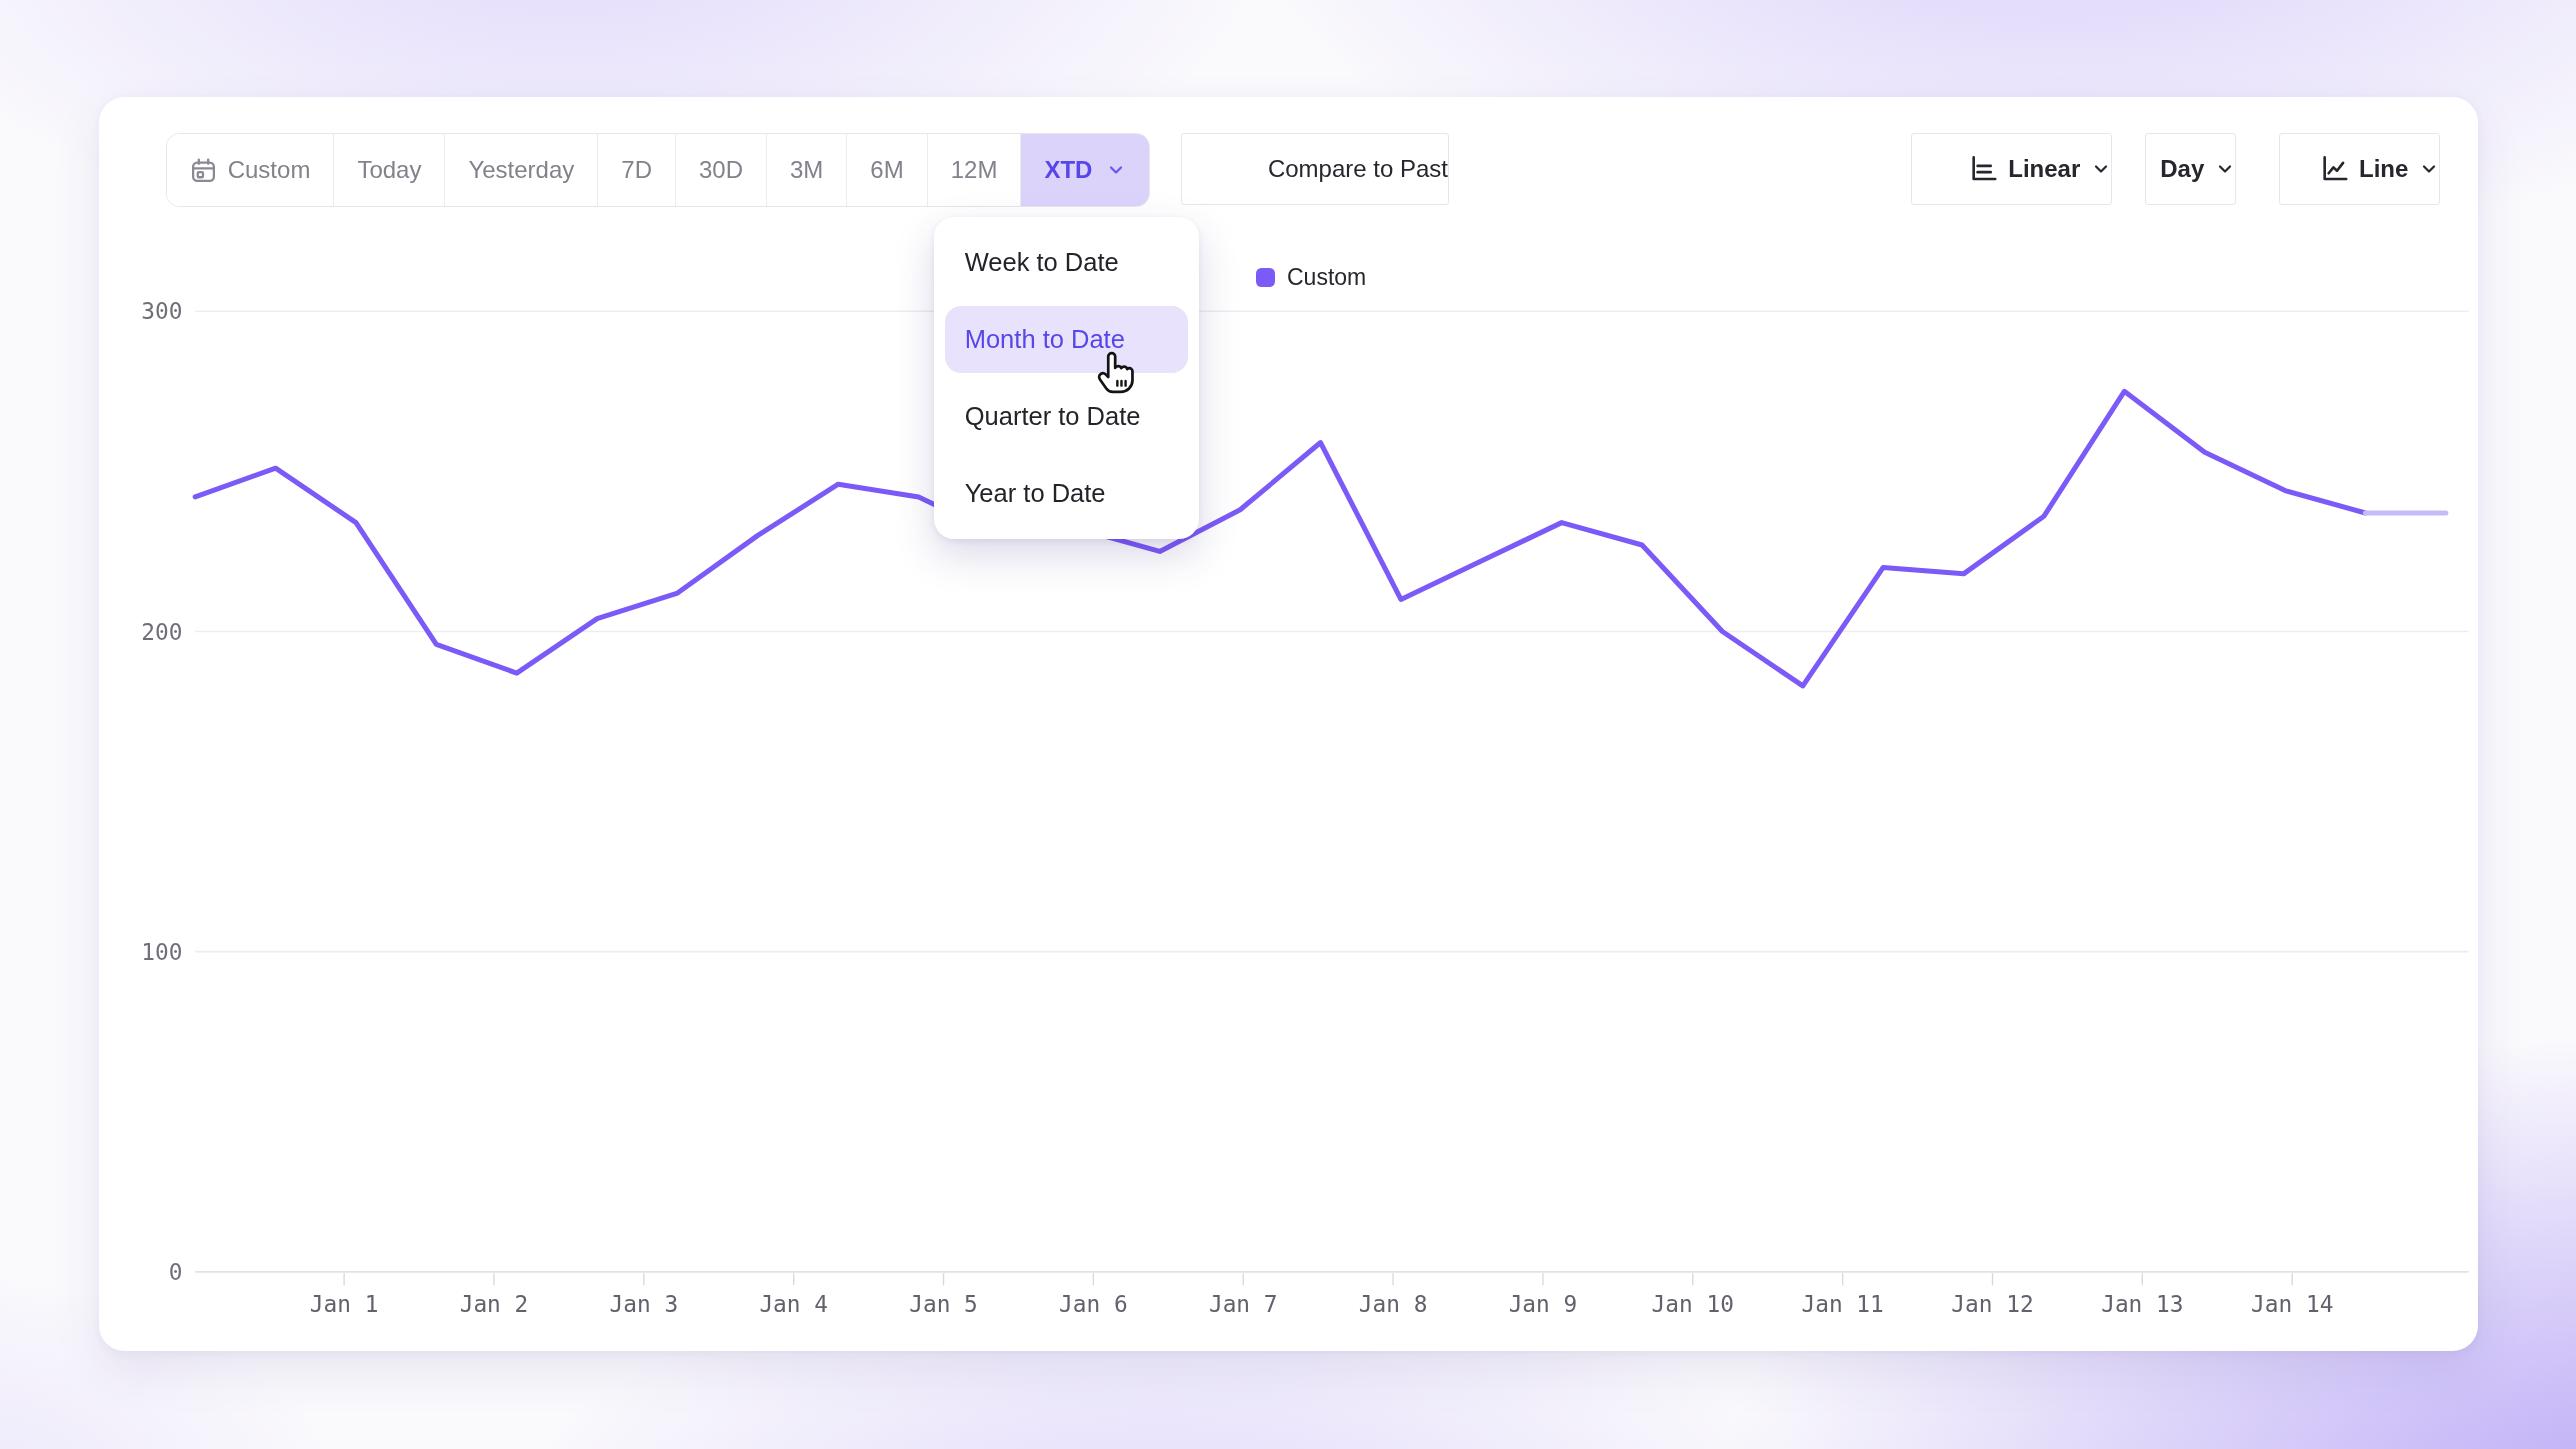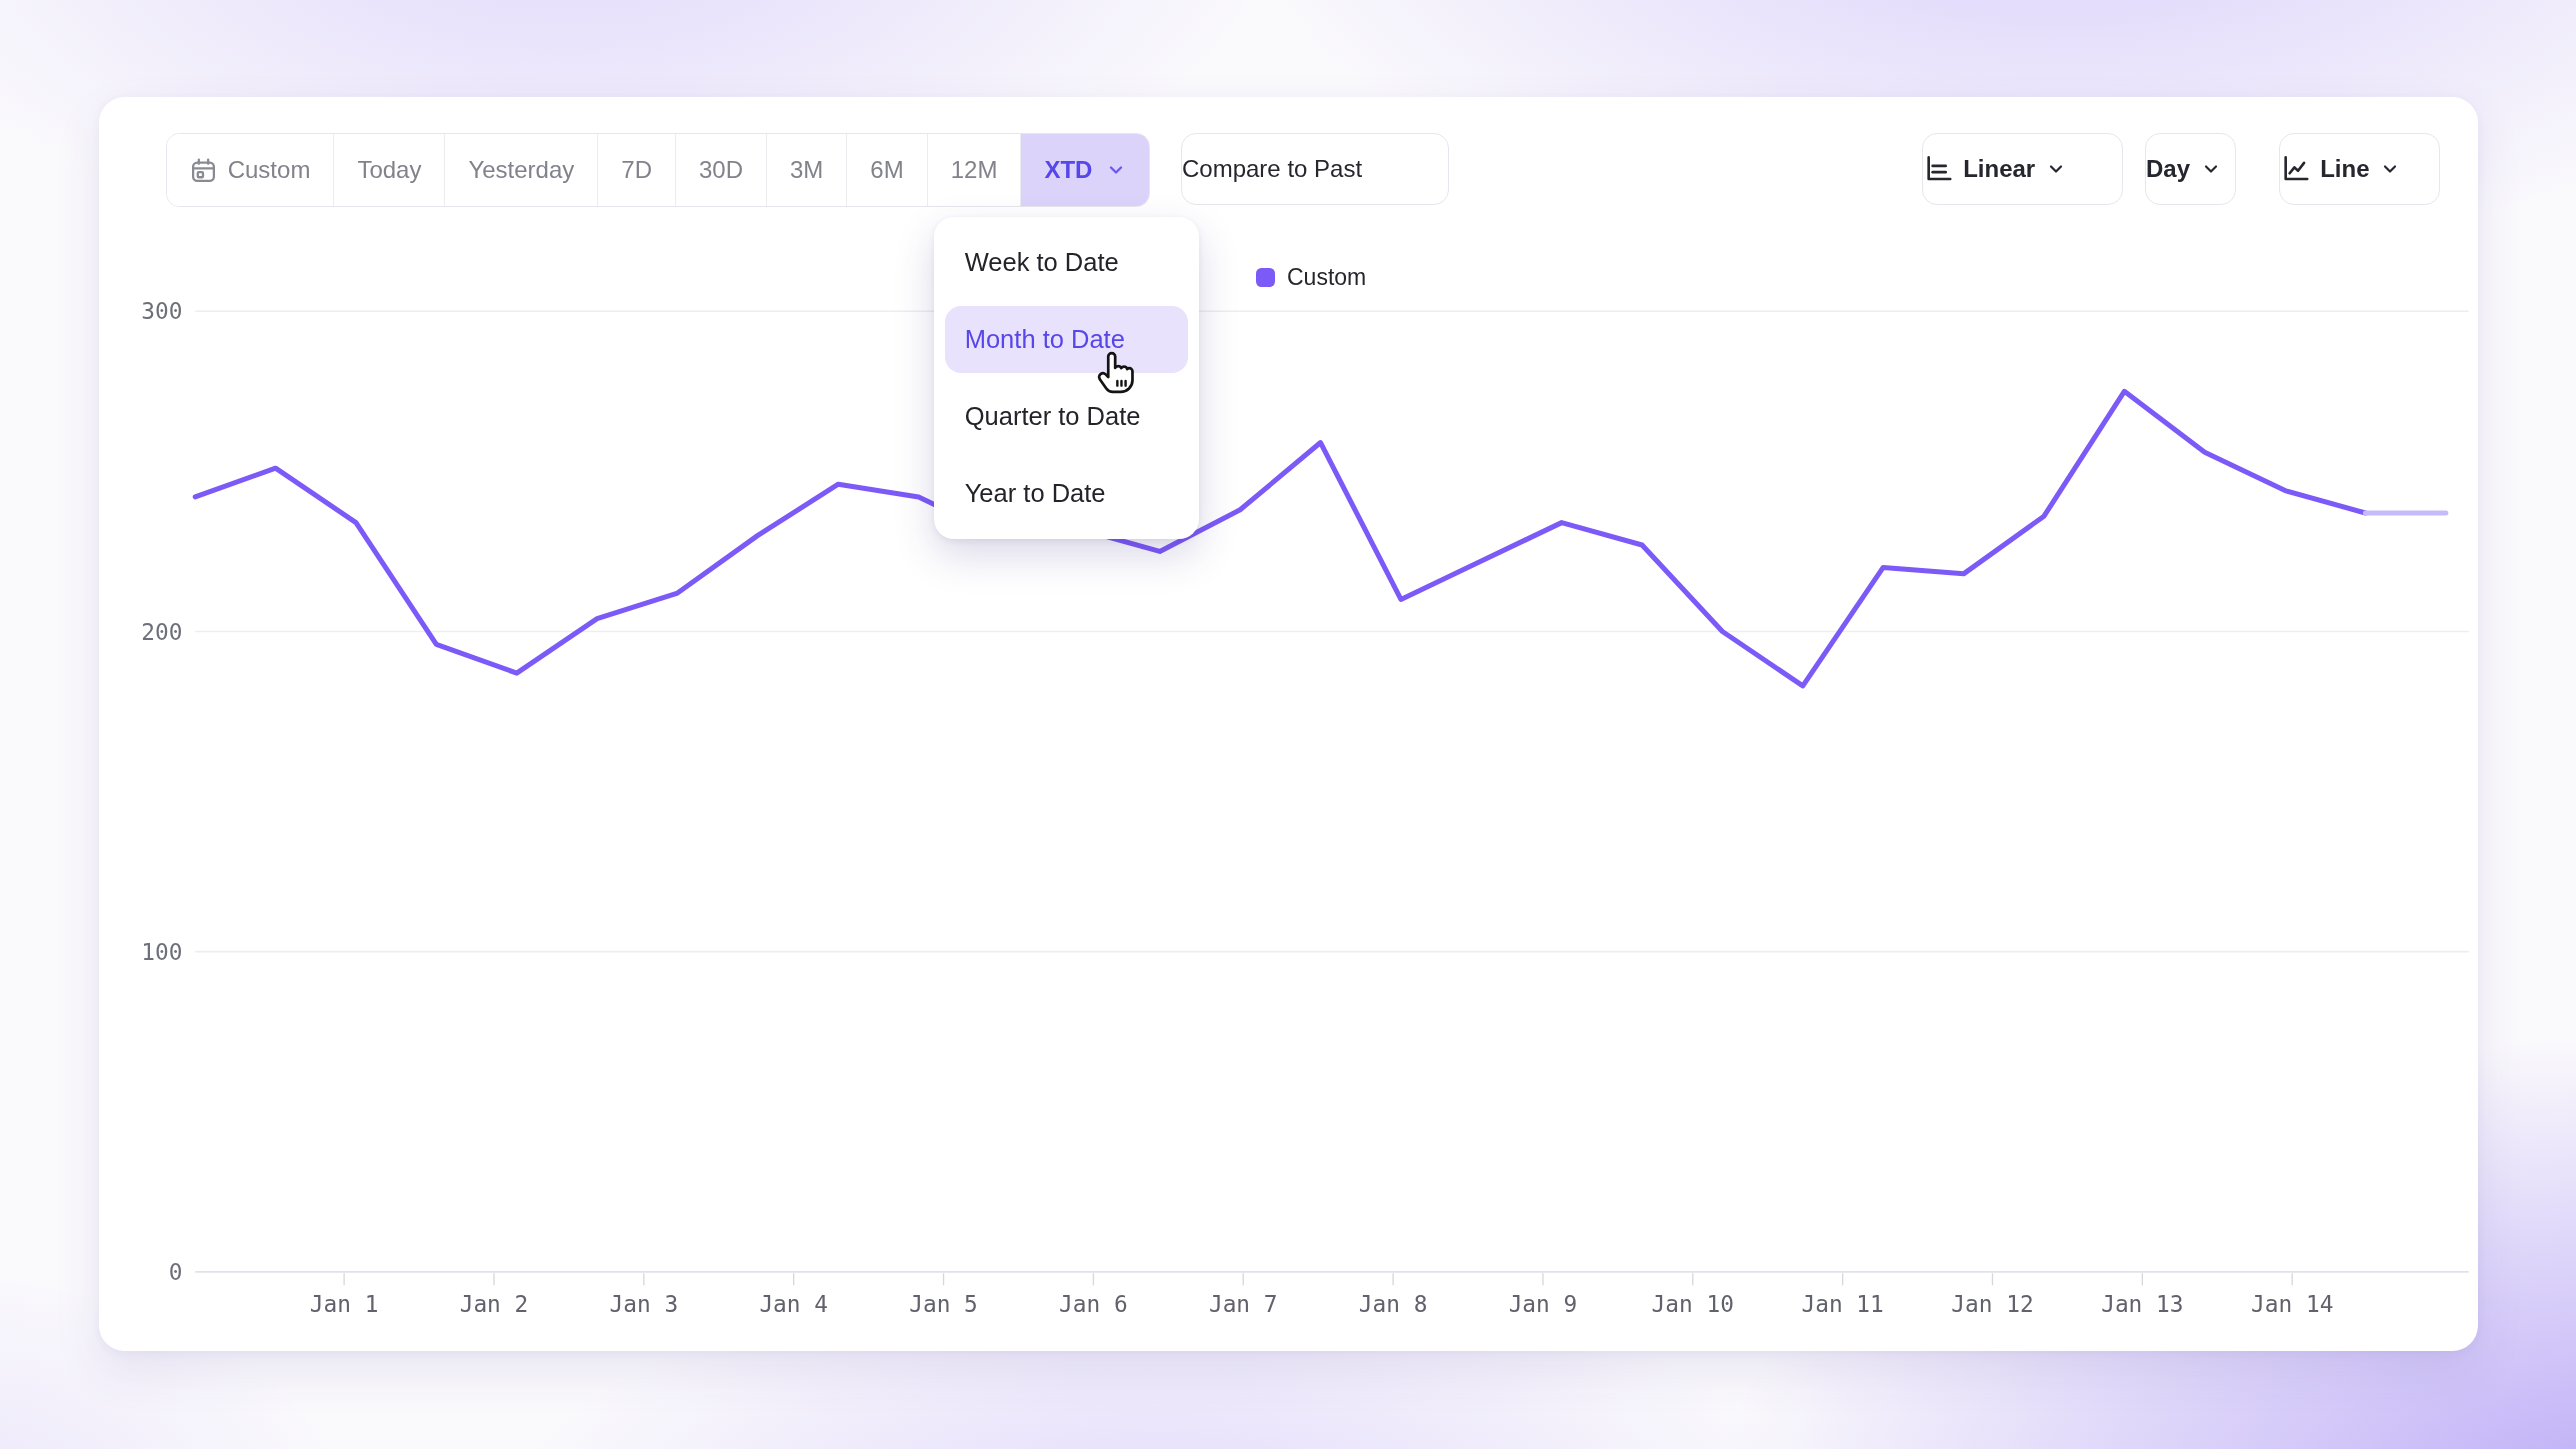--- a/index.html
+++ b/index.html
@@ -28,26 +28,26 @@
   }
   .seg{
     display:flex;align-items:center;justify-content:center;gap:10.7px;
     padding:0 23px;font-size:24px;font-weight:500;color:#82828C;
     border-right:1.3px solid #ECEBF0;background:#FFFFFF;cursor:default;white-space:nowrap;
   }
   .seg:last-child{border-right:none;}
   .seg.selected{background:#DBD3FA;color:#5746E9;font-weight:600;}
   .seg .chev{margin-left:2.7px;}
   .btn{
-    position:absolute;top:133px;height:72px;display:flex;align-items:center;justify-content:flex-start;
-    gap:10.7px;background:#FFFFFF;border:1.3px solid #E7E6EC;border-radius:15px;
+    position:absolute;top:133px;height:72px;display:flex;align-items:center;justify-content:flex-end;
+    gap:10.7px;background:#FFFFFF;border:1.3px solid #E7E6EC;border-radius:3px;
     font-size:24px;color:#26262E;white-space:nowrap;z-index:2;box-sizing:border-box;
   }
   .btn.compare{left:1181px;width:268px;font-weight:500;}
-  .btn.scale{left:1911px;width:201px;font-weight:600;margin-left:11px;}
+  .btn.scale{left:1911px;width:201px;font-weight:600;}
   .btn.interval{left:2145px;width:91px;font-weight:600;}
   .btn.ctype{left:2279px;width:161px;font-weight:700;}
   .icon{flex:0 0 auto;display:block;}
   
   .legend{position:absolute;left:1256px;top:264px;display:flex;align-items:center;gap:12px;z-index:2;}
   .legend .swatch{width:19px;height:19px;border-radius:5.4px;background:#7C5AF8;}
   .legend .lab{font-size:23px;font-weight:500;color:#26262E;}
   
   .menu{
     position:absolute;left:934px;top:217px;width:265px;box-sizing:border-box;

